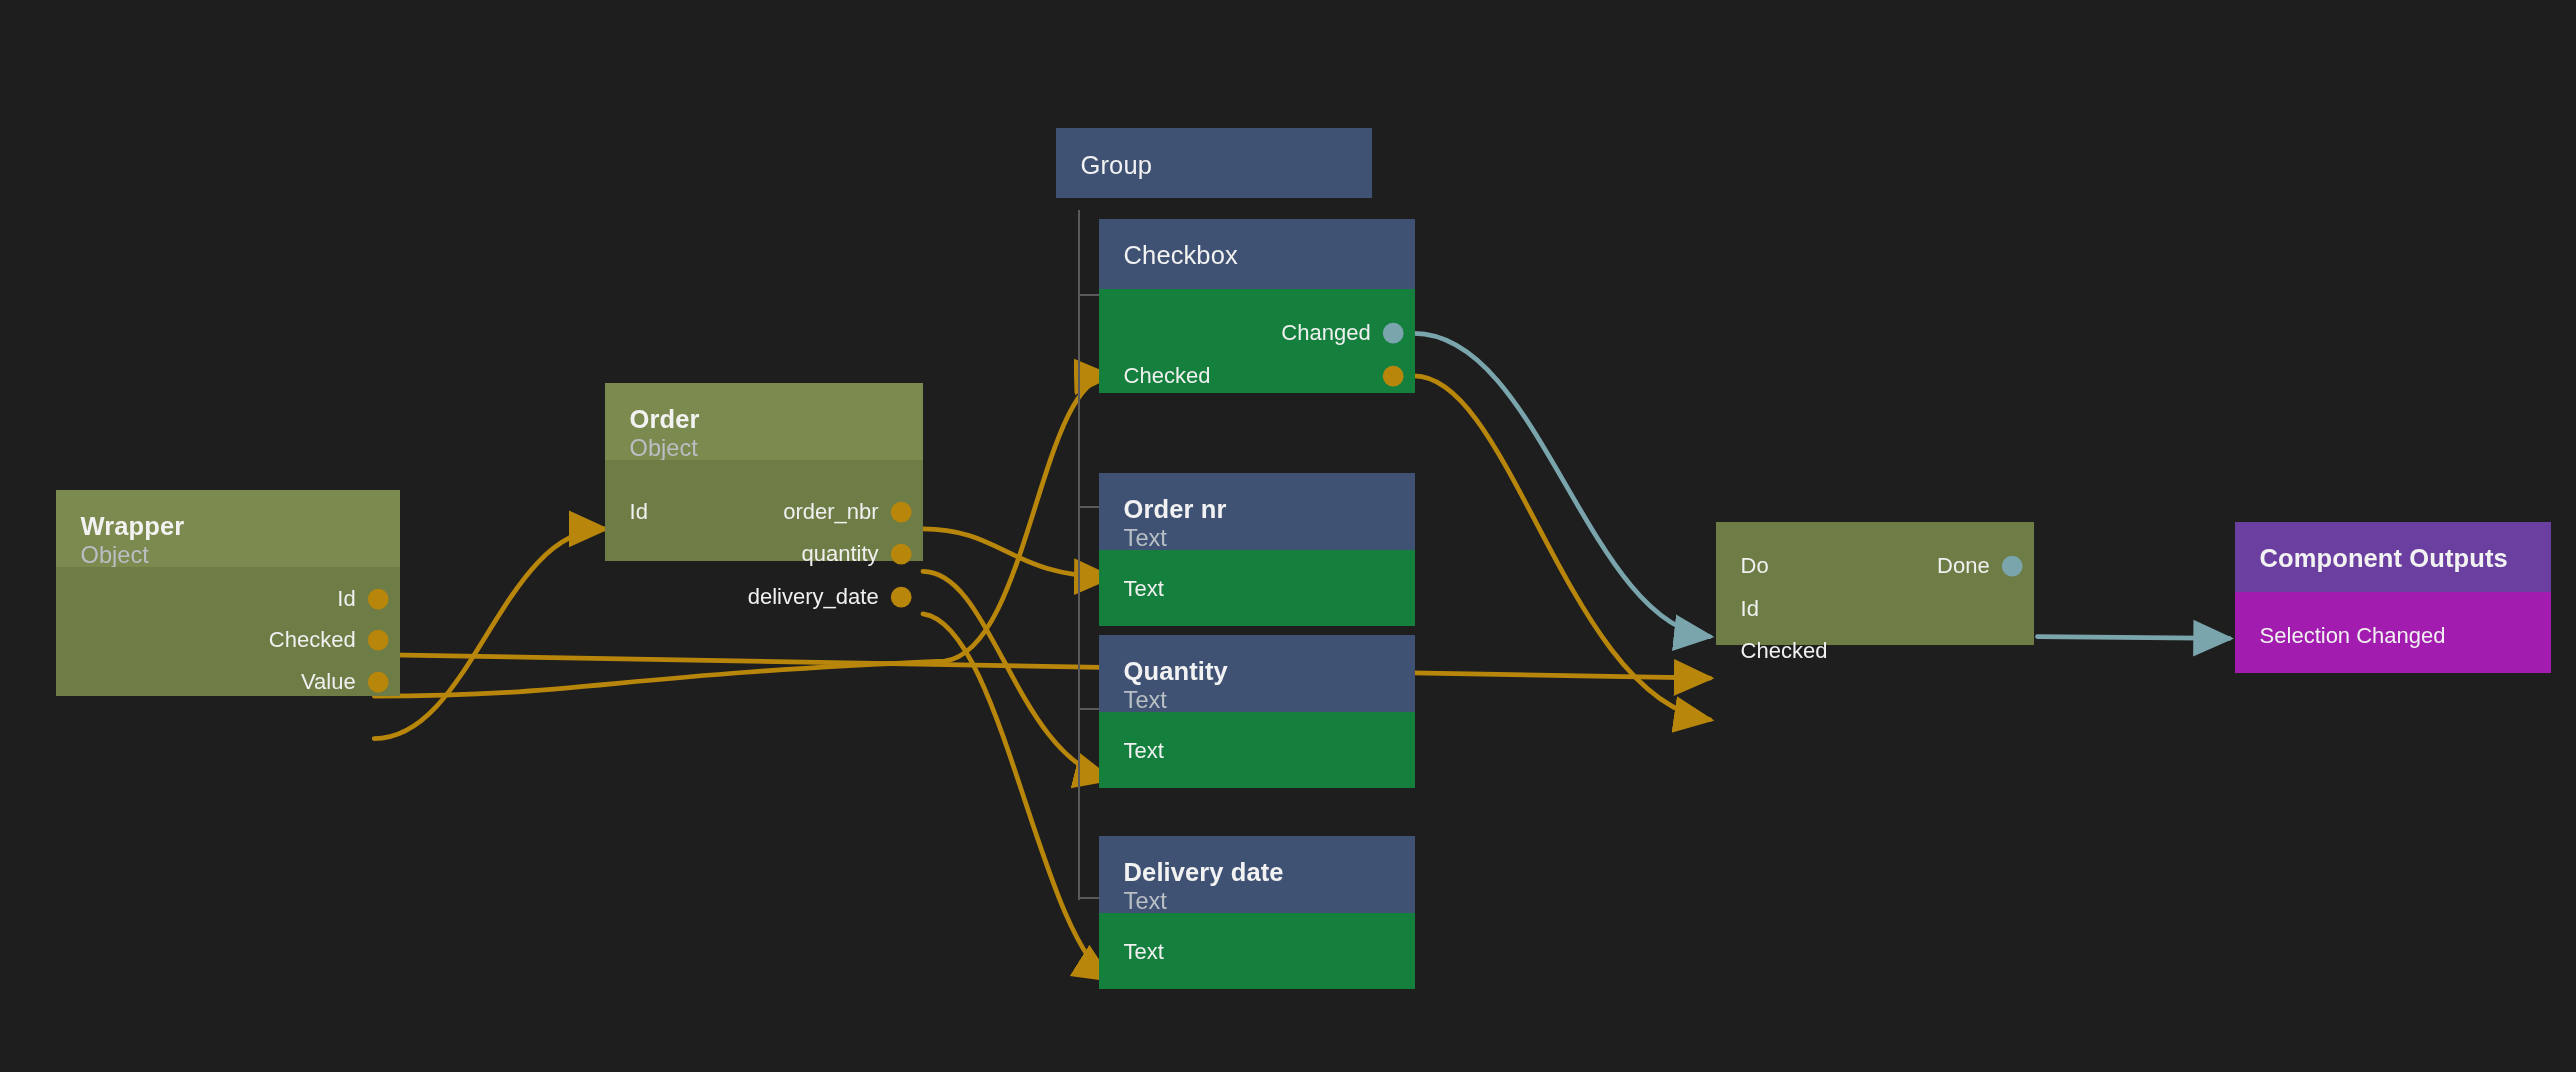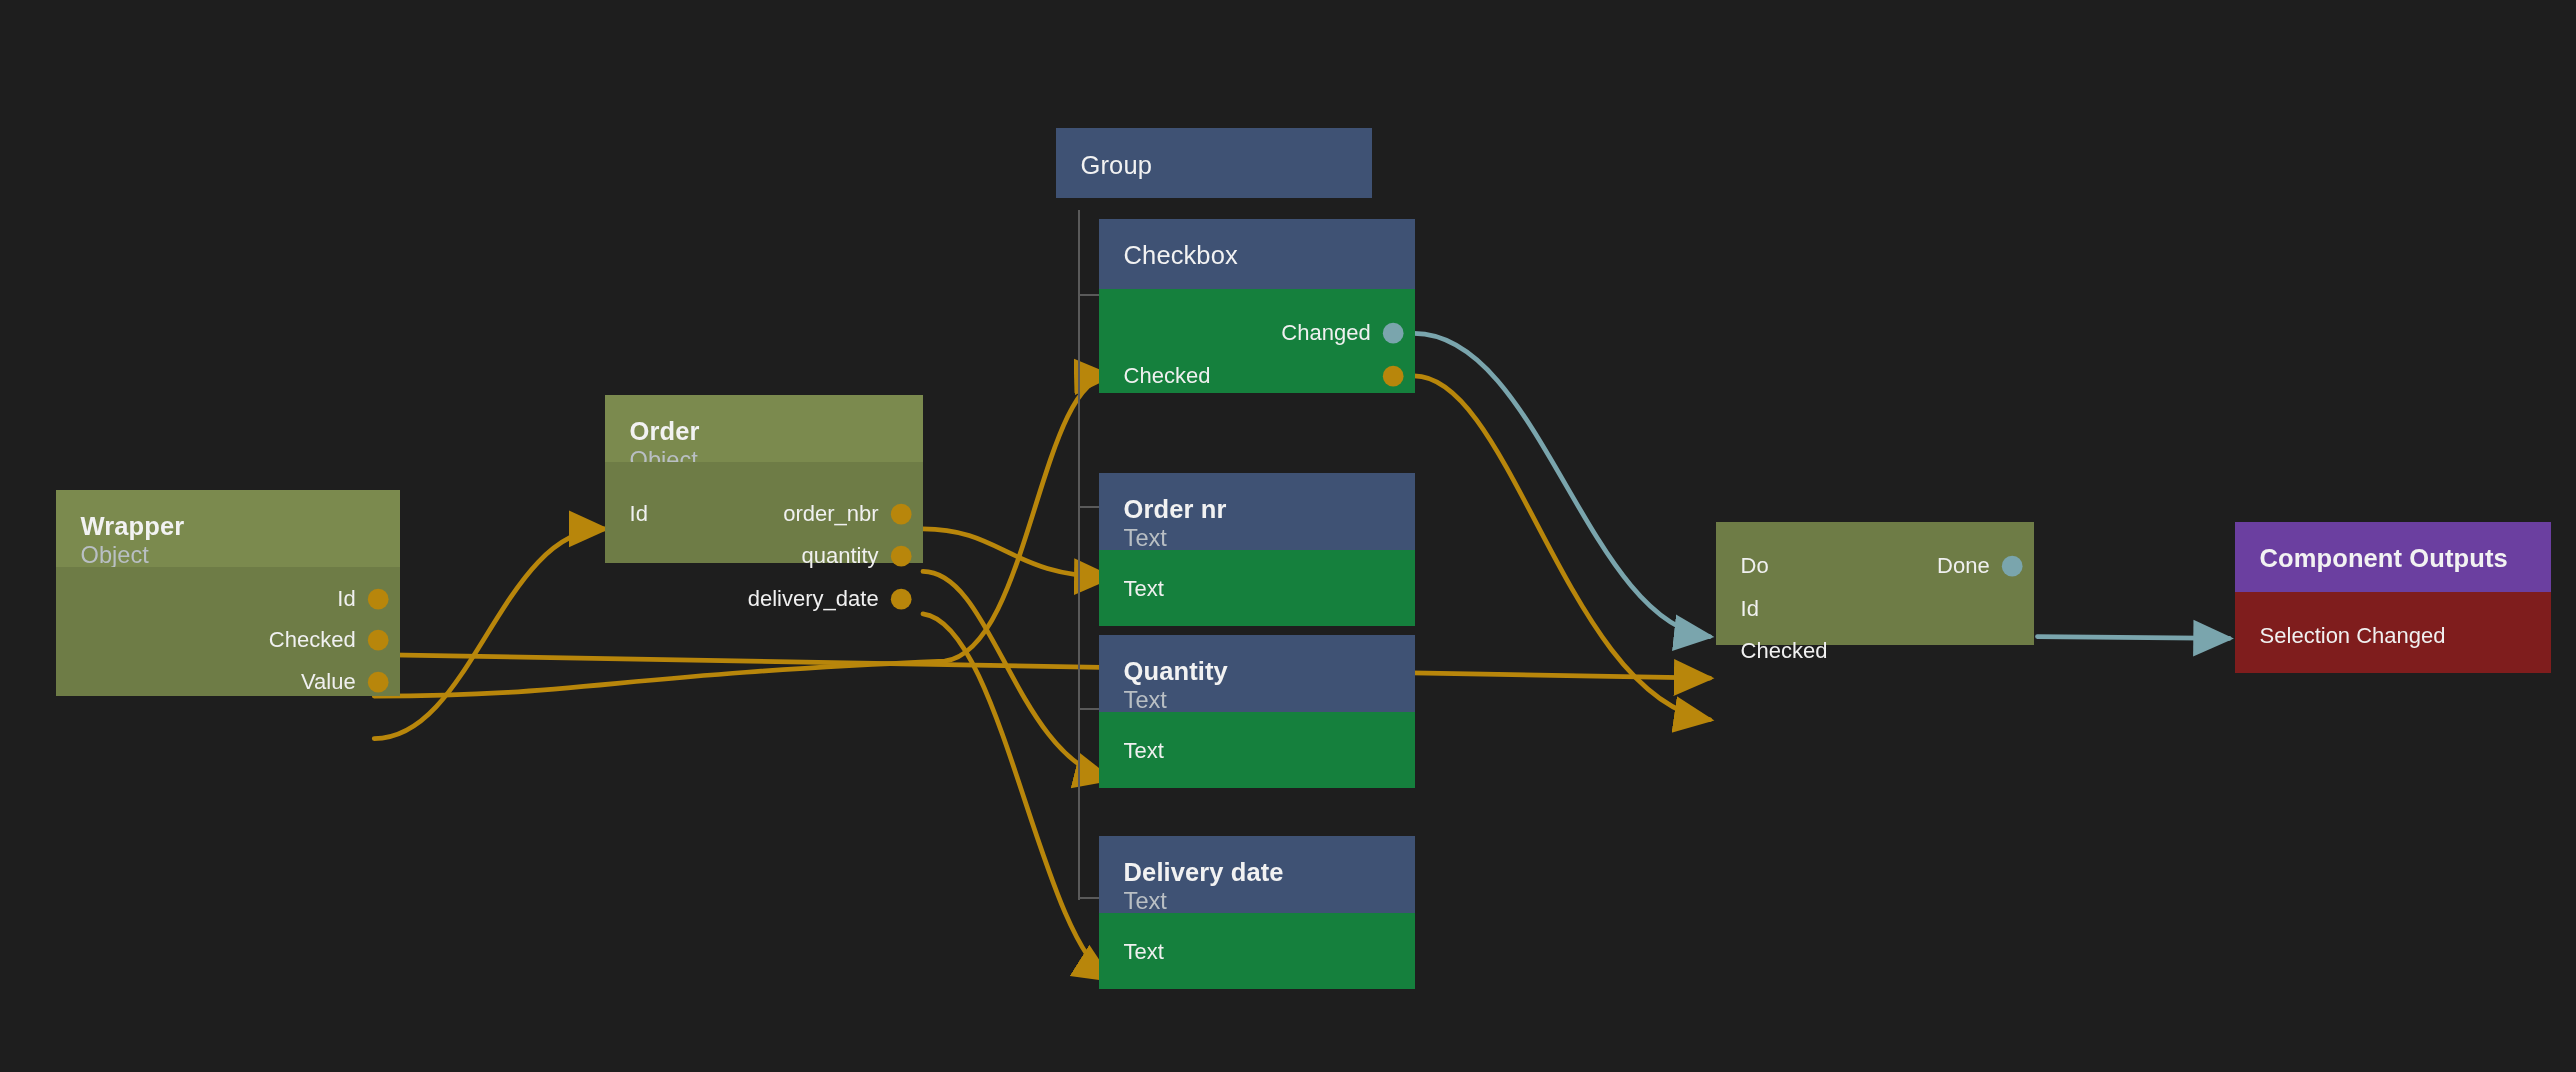--- a/index.html
+++ b/index.html
@@ -65,21 +65,21 @@
   .port-row.in { left: 24.6px; }
   .port-row.out { right: 24.6px; }
 
   
   .green .node-header { background: #7b8a4e; }
   .green .node-body   { background: #6e7c46; }
   .blue  .node-header { background: #3f5274; }
   .blue  .node-body   { background: #15803d; }
   .blue-plain        { background: #3f5274; }
   .purple .node-header { background: #6b3fa0; }
-  .purple .node-body   { background: #7f1d1d; }
+  .purple .node-body   { background: #a21caf; }
 
   
   .group-line {
     position: absolute;
     background: #5a5a5a;
     z-index: 1;
   }
   .tick {
     position: absolute;
     background: #5a5a5a;
@@ -151,21 +151,21 @@
       <div class="port-row out" style="top:103px;">
         <span>Value</span>
         <svg width="26.4" height="26.4" style="margin-left:9.4px;margin-right:-16px;" viewBox="0 0 28 28">
           <circle cx="14" cy="14" r="11" fill="#b8860b"></circle>
         </svg>
       </div>
     </div>
   </div>
 
   <div class="node green" style="left:605px; top:383px; width:318px;">
-    <div class="node-header" style="height:67px;margin-top:12px;">
+    <div class="node-header" style="height:77px;">
       <div class="node-title">Order</div>
       <div class="node-subtitle">Object</div>
     </div>
     <div class="node-body" style="height:101px;">
       <div class="port-row in" style="top:40px;">
         <span>Id</span>
       </div>
       <div class="port-row out" style="top:40px;">
         <span>order_nbr</span>
         <svg width="26.4" height="26.4" style="margin-left:9.4px;margin-right:-16px;" viewBox="0 0 28 28">

